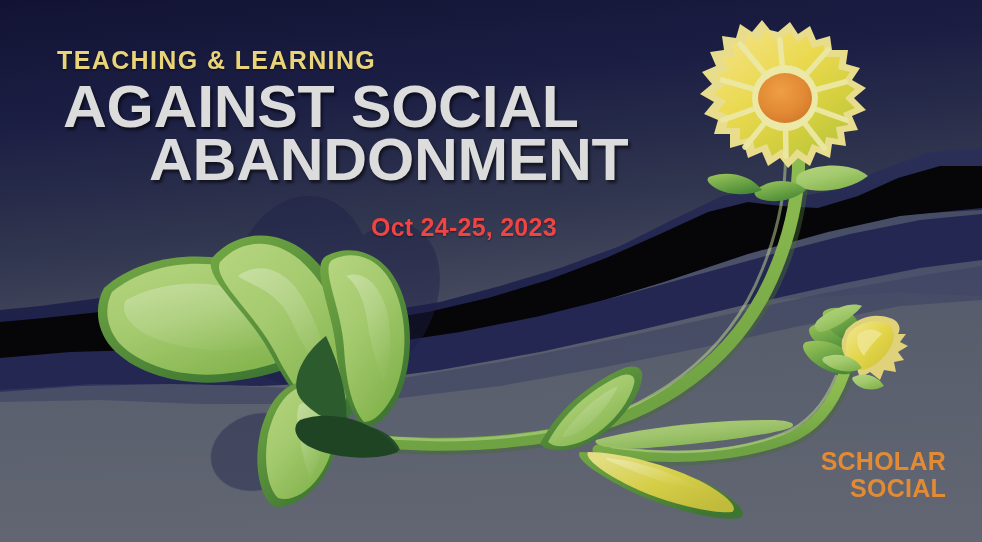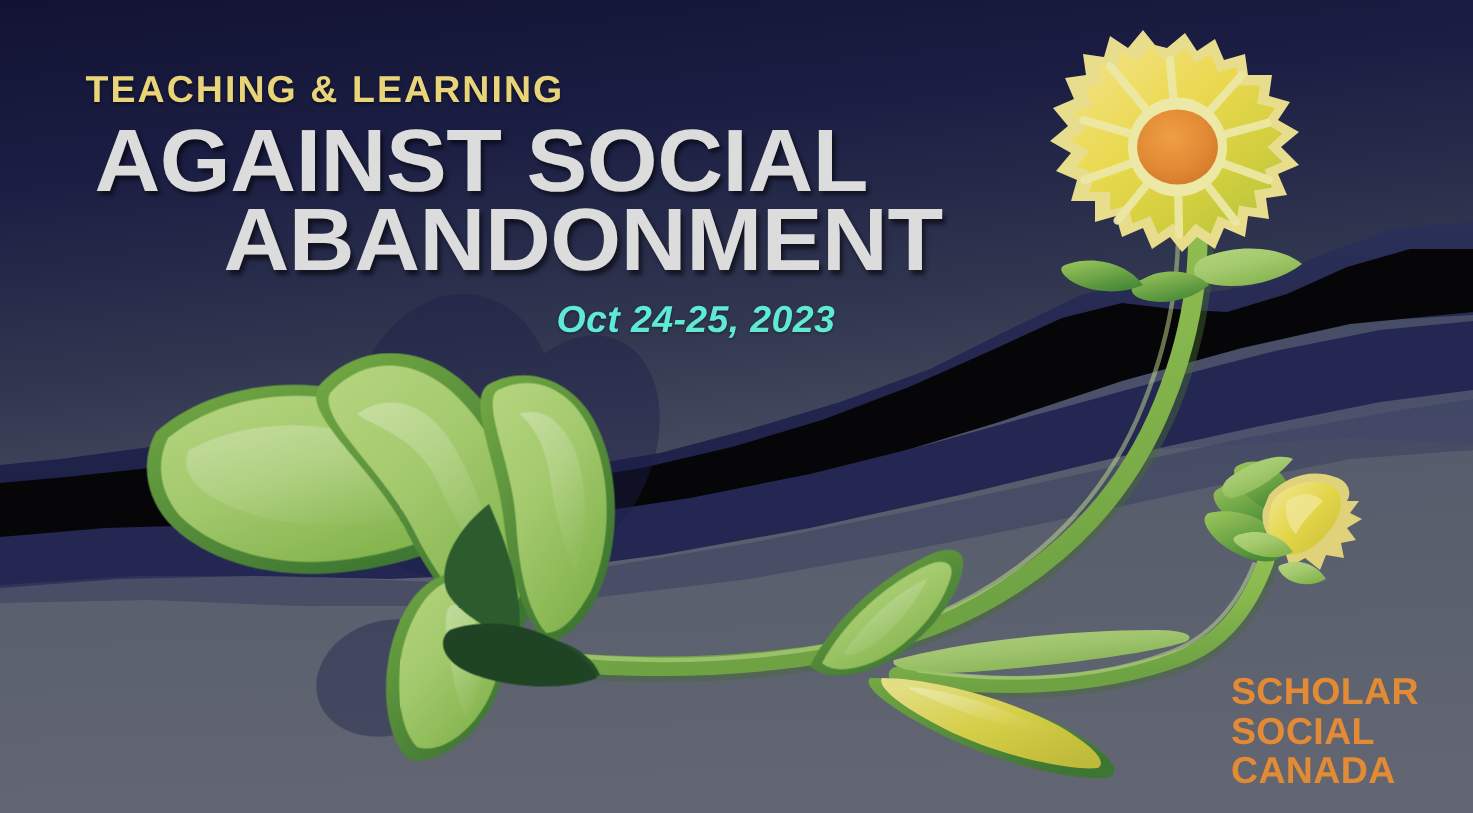--- a/index.html
+++ b/index.html
@@ -60,34 +60,33 @@
   #headline-2 {
     left: 149px;
     top: 131px;
     font-size: 59px;
     transform: scaleX(1.03);
     transform-origin: left top;
   }
   #date-line {
     position: absolute;
     left: 371px;
-    top: 199px;
+    top: 213px;
     font-size: 25px;
     font-weight: bold;
     letter-spacing: 0.01em;
-    color: #5eead4;
+    color: #ef4444;
     text-shadow: 0 1px 2px rgba(0,0,0,0.45);
     white-space: nowrap;
-    font-style: italic;
   }
   #logo-wordmark {
     position: absolute;
     right: 36px;
     top: 448px;
-    text-align: left;
+    text-align: right;
     color: #e28a34;
     font-weight: bold;
     font-size: 25px;
     line-height: 1.06;
     letter-spacing: 0.01em;
   }
   #logo-wordmark div { display: block; white-space: nowrap; }
 </style>
 </head>
 <body>
@@ -373,17 +372,16 @@
 
     <div class="headline" id="headline-1">AGAINST SOCIAL</div>
 
     <div class="headline" id="headline-2">ABANDONMENT</div>
 
     <div id="date-line">Oct 24-25, 2023</div>
 
     <div id="logo-wordmark">
       <div>SCHOLAR</div>
       <div>SOCIAL</div>
-      <div>CANADA</div>
     </div>
   </div>
 
 </div>
 
 </body></html>

